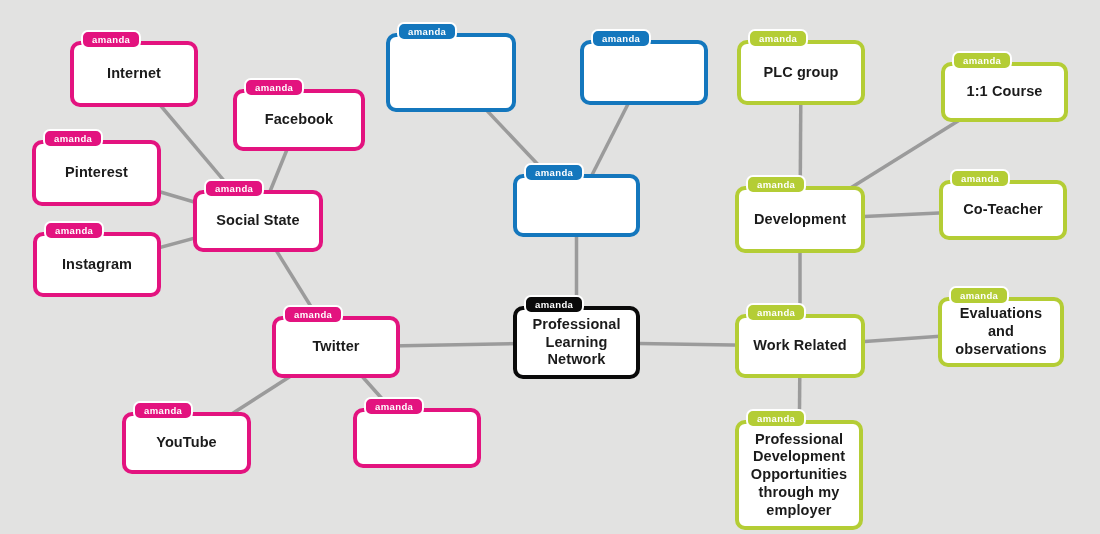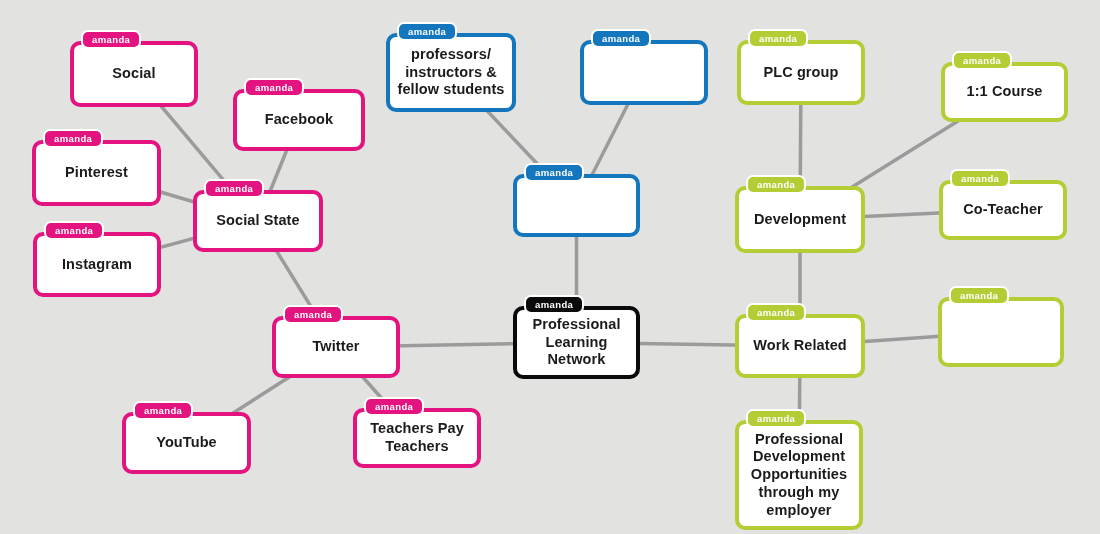--- a/index.html
+++ b/index.html
@@ -68,21 +68,21 @@
       <line x1="576.5" y1="342.5" x2="800" y2="346" stroke="#9b9b9b" stroke-width="3.5"></line>
       <line x1="800" y1="346" x2="800" y2="219.5" stroke="#9b9b9b" stroke-width="3.5"></line>
       <line x1="800" y1="219.5" x2="801" y2="72.5" stroke="#9b9b9b" stroke-width="3.5"></line>
       <line x1="800" y1="219.5" x2="1004.5" y2="92" stroke="#9b9b9b" stroke-width="3.5"></line>
       <line x1="800" y1="219.5" x2="1003" y2="210" stroke="#9b9b9b" stroke-width="3.5"></line>
       <line x1="800" y1="346" x2="1001" y2="332" stroke="#9b9b9b" stroke-width="3.5"></line>
       <line x1="800" y1="346" x2="799" y2="475" stroke="#9b9b9b" stroke-width="3.5"></line>
     </svg>
     <div class="node" style="left: 70px; top: 41px; width: 128px; height: 66px; border-color: rgb(227, 19, 127);">
       <span class="tag" style="background: rgb(227, 19, 127);">amanda</span>
-      <span class="label">Social</span>
+      <span class="label">Internet</span>
     </div>
     <div class="node" style="left: 233px; top: 89px; width: 132px; height: 62px; border-color: rgb(227, 19, 127);">
       <span class="tag" style="background: rgb(227, 19, 127);">amanda</span>
       <span class="label">Facebook</span>
     </div>
     <div class="node" style="left: 32px; top: 140px; width: 129px; height: 66px; border-color: rgb(227, 19, 127);">
       <span class="tag" style="background: rgb(227, 19, 127);">amanda</span>
       <span class="label">Pinterest</span>
     </div>
     <div class="node" style="left: 33px; top: 232px; width: 128px; height: 65px; border-color: rgb(227, 19, 127);">
@@ -96,28 +96,23 @@
     <div class="node" style="left: 272px; top: 316px; width: 128px; height: 62px; border-color: rgb(227, 19, 127);">
       <span class="tag" style="background: rgb(227, 19, 127);">amanda</span>
       <span class="label">Twitter</span>
     </div>
     <div class="node" style="left: 122px; top: 412px; width: 129px; height: 62px; border-color: rgb(227, 19, 127);">
       <span class="tag" style="background: rgb(227, 19, 127);">amanda</span>
       <span class="label">YouTube</span>
     </div>
     <div class="node" style="left: 353px; top: 408px; width: 128px; height: 60px; border-color: rgb(227, 19, 127);">
       <span class="tag" style="background: rgb(227, 19, 127);">amanda</span>
-      <span class="label">Teachers Pay
-Teachers</span>
     </div>
     <div class="node" style="left: 386px; top: 33px; width: 130px; height: 79px; border-color: rgb(20, 119, 189);">
       <span class="tag" style="background: rgb(20, 119, 189);">amanda</span>
-      <span class="label">professors/
-instructors &amp;
-fellow students</span>
     </div>
     <div class="node" style="left: 580px; top: 40px; width: 128px; height: 65px; border-color: rgb(20, 119, 189);">
       <span class="tag" style="background: rgb(20, 119, 189);">amanda</span>
     </div>
     <div class="node" style="left: 513px; top: 174px; width: 127px; height: 63px; border-color: rgb(20, 119, 189);">
       <span class="tag" style="background: rgb(20, 119, 189);">amanda</span>
     </div>
     <div class="node" style="left: 513px; top: 306px; width: 127px; height: 73px; border-color: rgb(10, 10, 10);">
       <span class="tag" style="background: rgb(10, 10, 10);">amanda</span>
       <span class="label">Professional
@@ -139,20 +134,22 @@
     <div class="node" style="left: 939px; top: 180px; width: 128px; height: 60px; border-color: rgb(180, 205, 53);">
       <span class="tag" style="background: rgb(180, 205, 53);">amanda</span>
       <span class="label">Co-Teacher</span>
     </div>
     <div class="node" style="left: 735px; top: 314px; width: 130px; height: 64px; border-color: rgb(180, 205, 53);">
       <span class="tag" style="background: rgb(180, 205, 53);">amanda</span>
       <span class="label">Work Related</span>
     </div>
     <div class="node" style="left: 938px; top: 297px; width: 126px; height: 70px; border-color: rgb(180, 205, 53);">
       <span class="tag" style="background: rgb(180, 205, 53);">amanda</span>
+      <span class="label">Evaluations and
+observations</span>
     </div>
     <div class="node" style="left: 735px; top: 420px; width: 128px; height: 110px; border-color: rgb(180, 205, 53);">
       <span class="tag" style="background: rgb(180, 205, 53);">amanda</span>
       <span class="label">Professional
 Development
 Opportunities
 through my
 employer</span>
     </div>
   </div>

